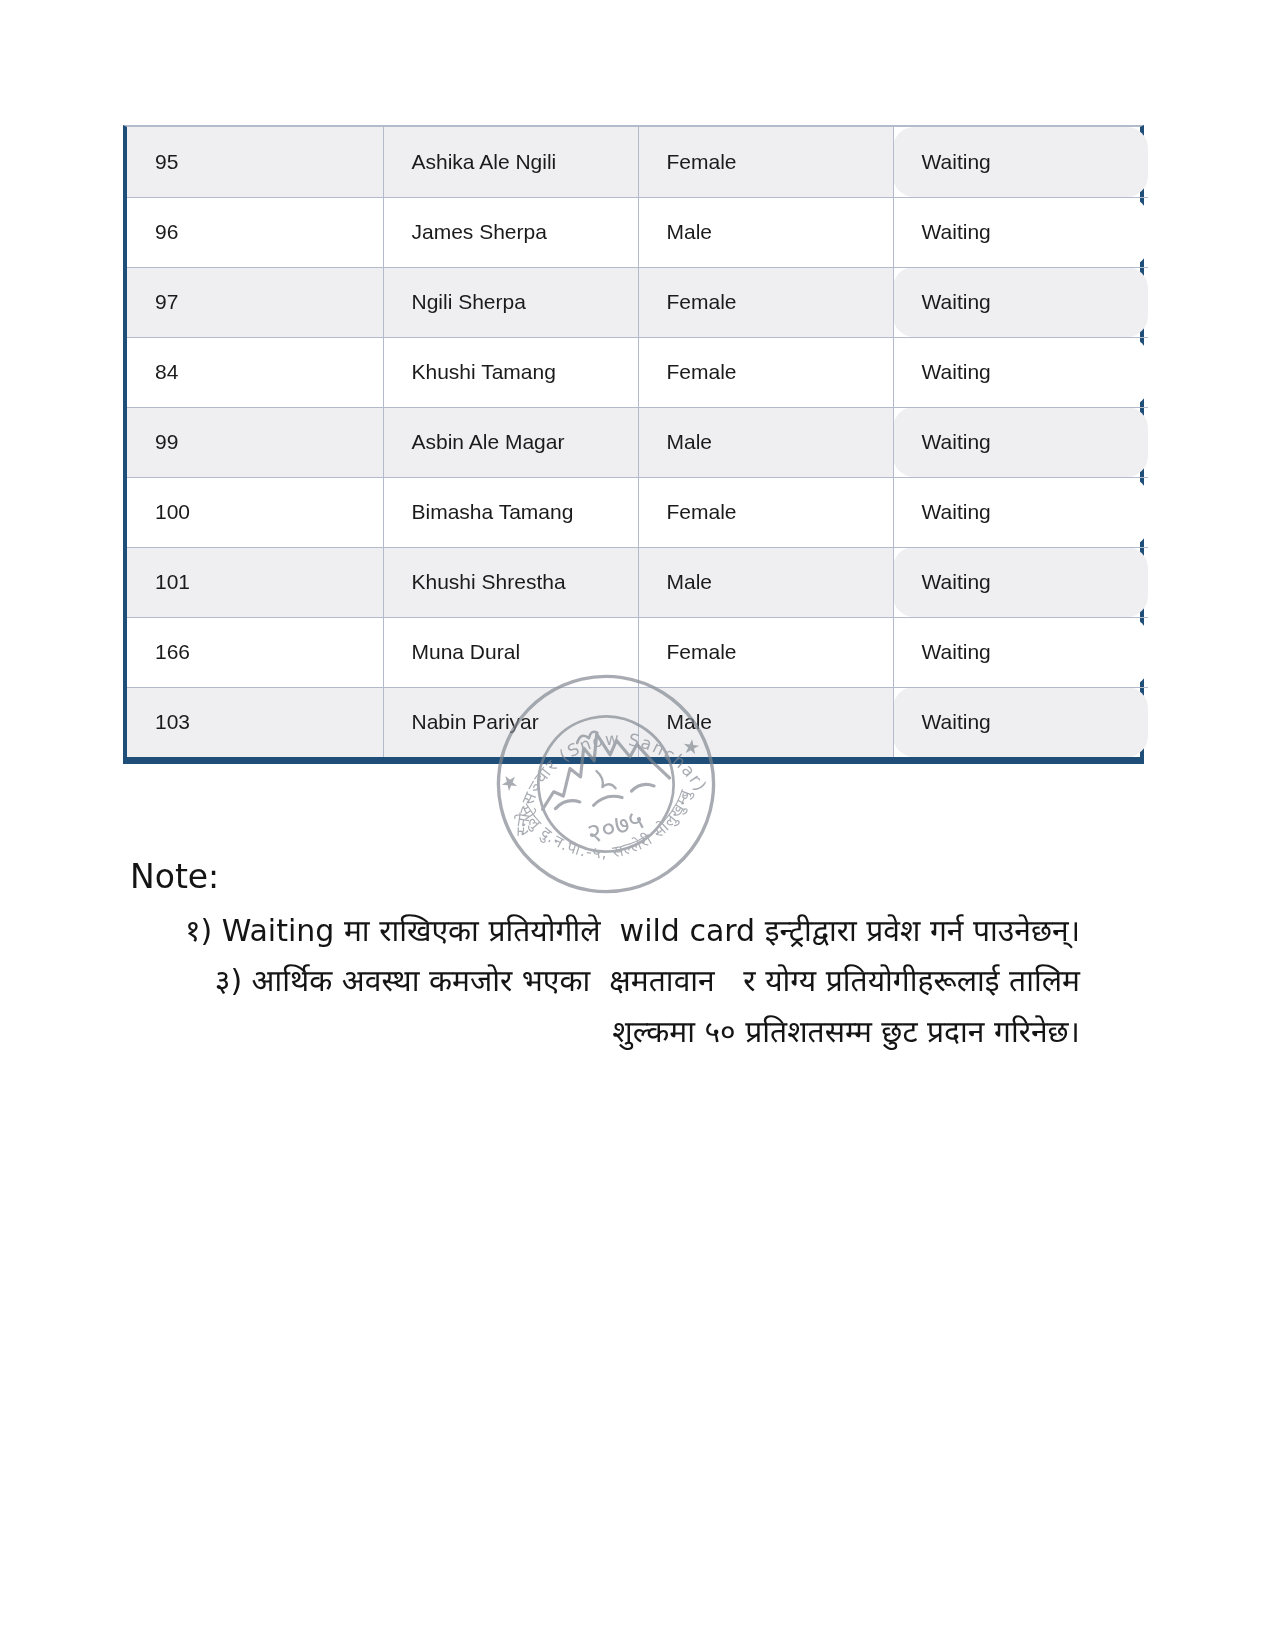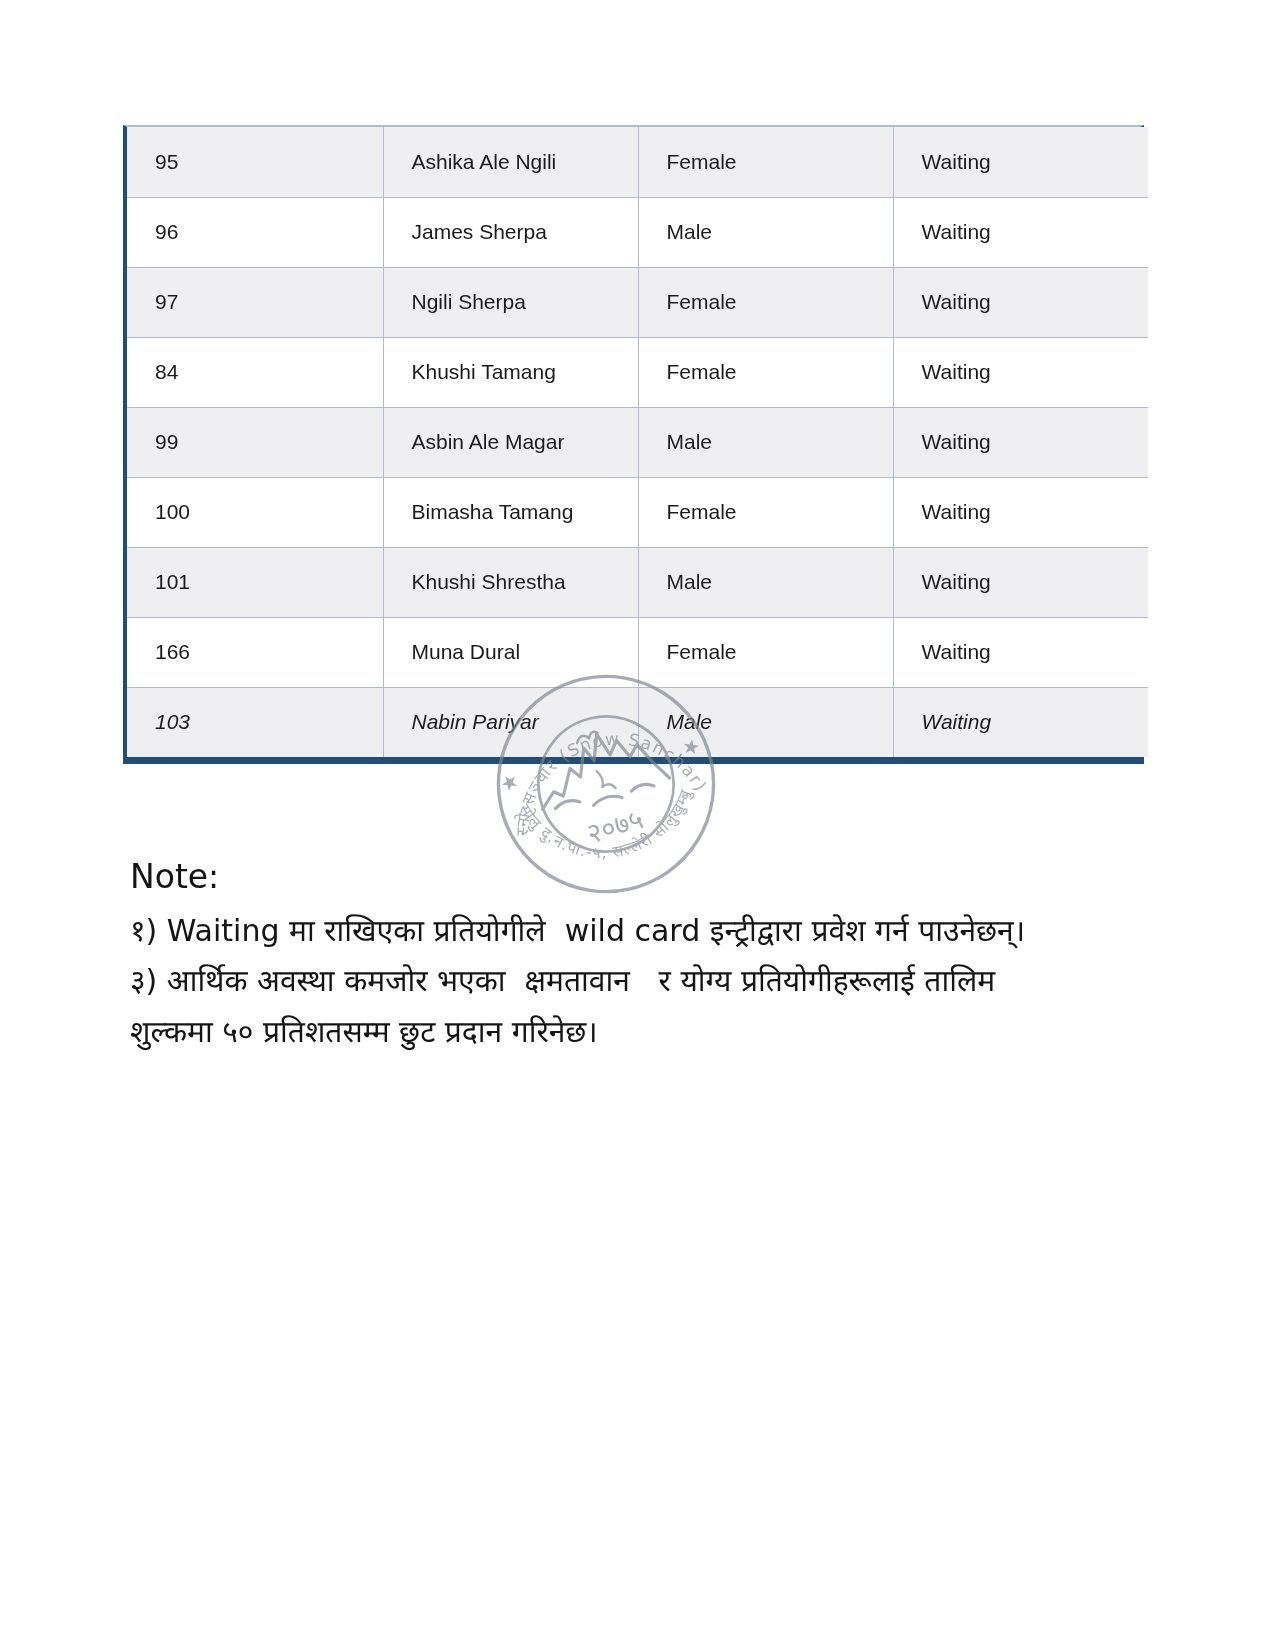--- a/index.html
+++ b/index.html
@@ -18,23 +18,23 @@
   table.roster { width:100%; border-collapse:collapse; table-layout:fixed; }
   table.roster td {
     height:70px; vertical-align:middle;
     border:1.6px solid #b3bacc;
     font-size:21px; color:#1b1b1b;
     padding-left:28px;
     font-stretch:condensed;
     white-space:nowrap; overflow:hidden;
   }
   table.roster tr td:first-child { border-left:none; }
-  table.roster tr td:last-child  { border-right:none; }
+  table.roster tr td:last-child  { border-right:none;border-radius:21px; }
   table.roster tr:first-child td { border-top:none; }
-  table.roster tr:last-child td  { border-bottom:none;font-style:italic; }
+  table.roster tr:last-child td  { border-bottom:none; }
   table.roster tr:nth-child(odd) td  { background:#efeff1; }
   table.roster tr:nth-child(even) td { background:#ffffff; }
   col.c-no   { width:256px; }
   col.c-name { width:255px; }
   col.c-gen  { width:255px; }
   col.c-stat { width:255px; }
 
   
   .stamp {
     position:absolute; left:490px; top:668px; width:232px; height:232px;
@@ -51,20 +51,21 @@
     color:#141414; z-index:6;
   }
   .note-heading {
     font-family:"DejaVu Sans", sans-serif;
     font-size:33px; font-weight:400; margin-bottom:10px;
   }
   .note-item {
     font-family:"DejaVu Sans", sans-serif;
     font-size:30px; line-height:1.68; font-weight:400;
     white-space:pre-wrap;
+    text-align:right;
   }
 </style>
 </head>
 <body>
 
 <div class="table-wrap">
   <table class="roster">
     <colgroup>
         <col class="c-no">
         <col class="c-name">

